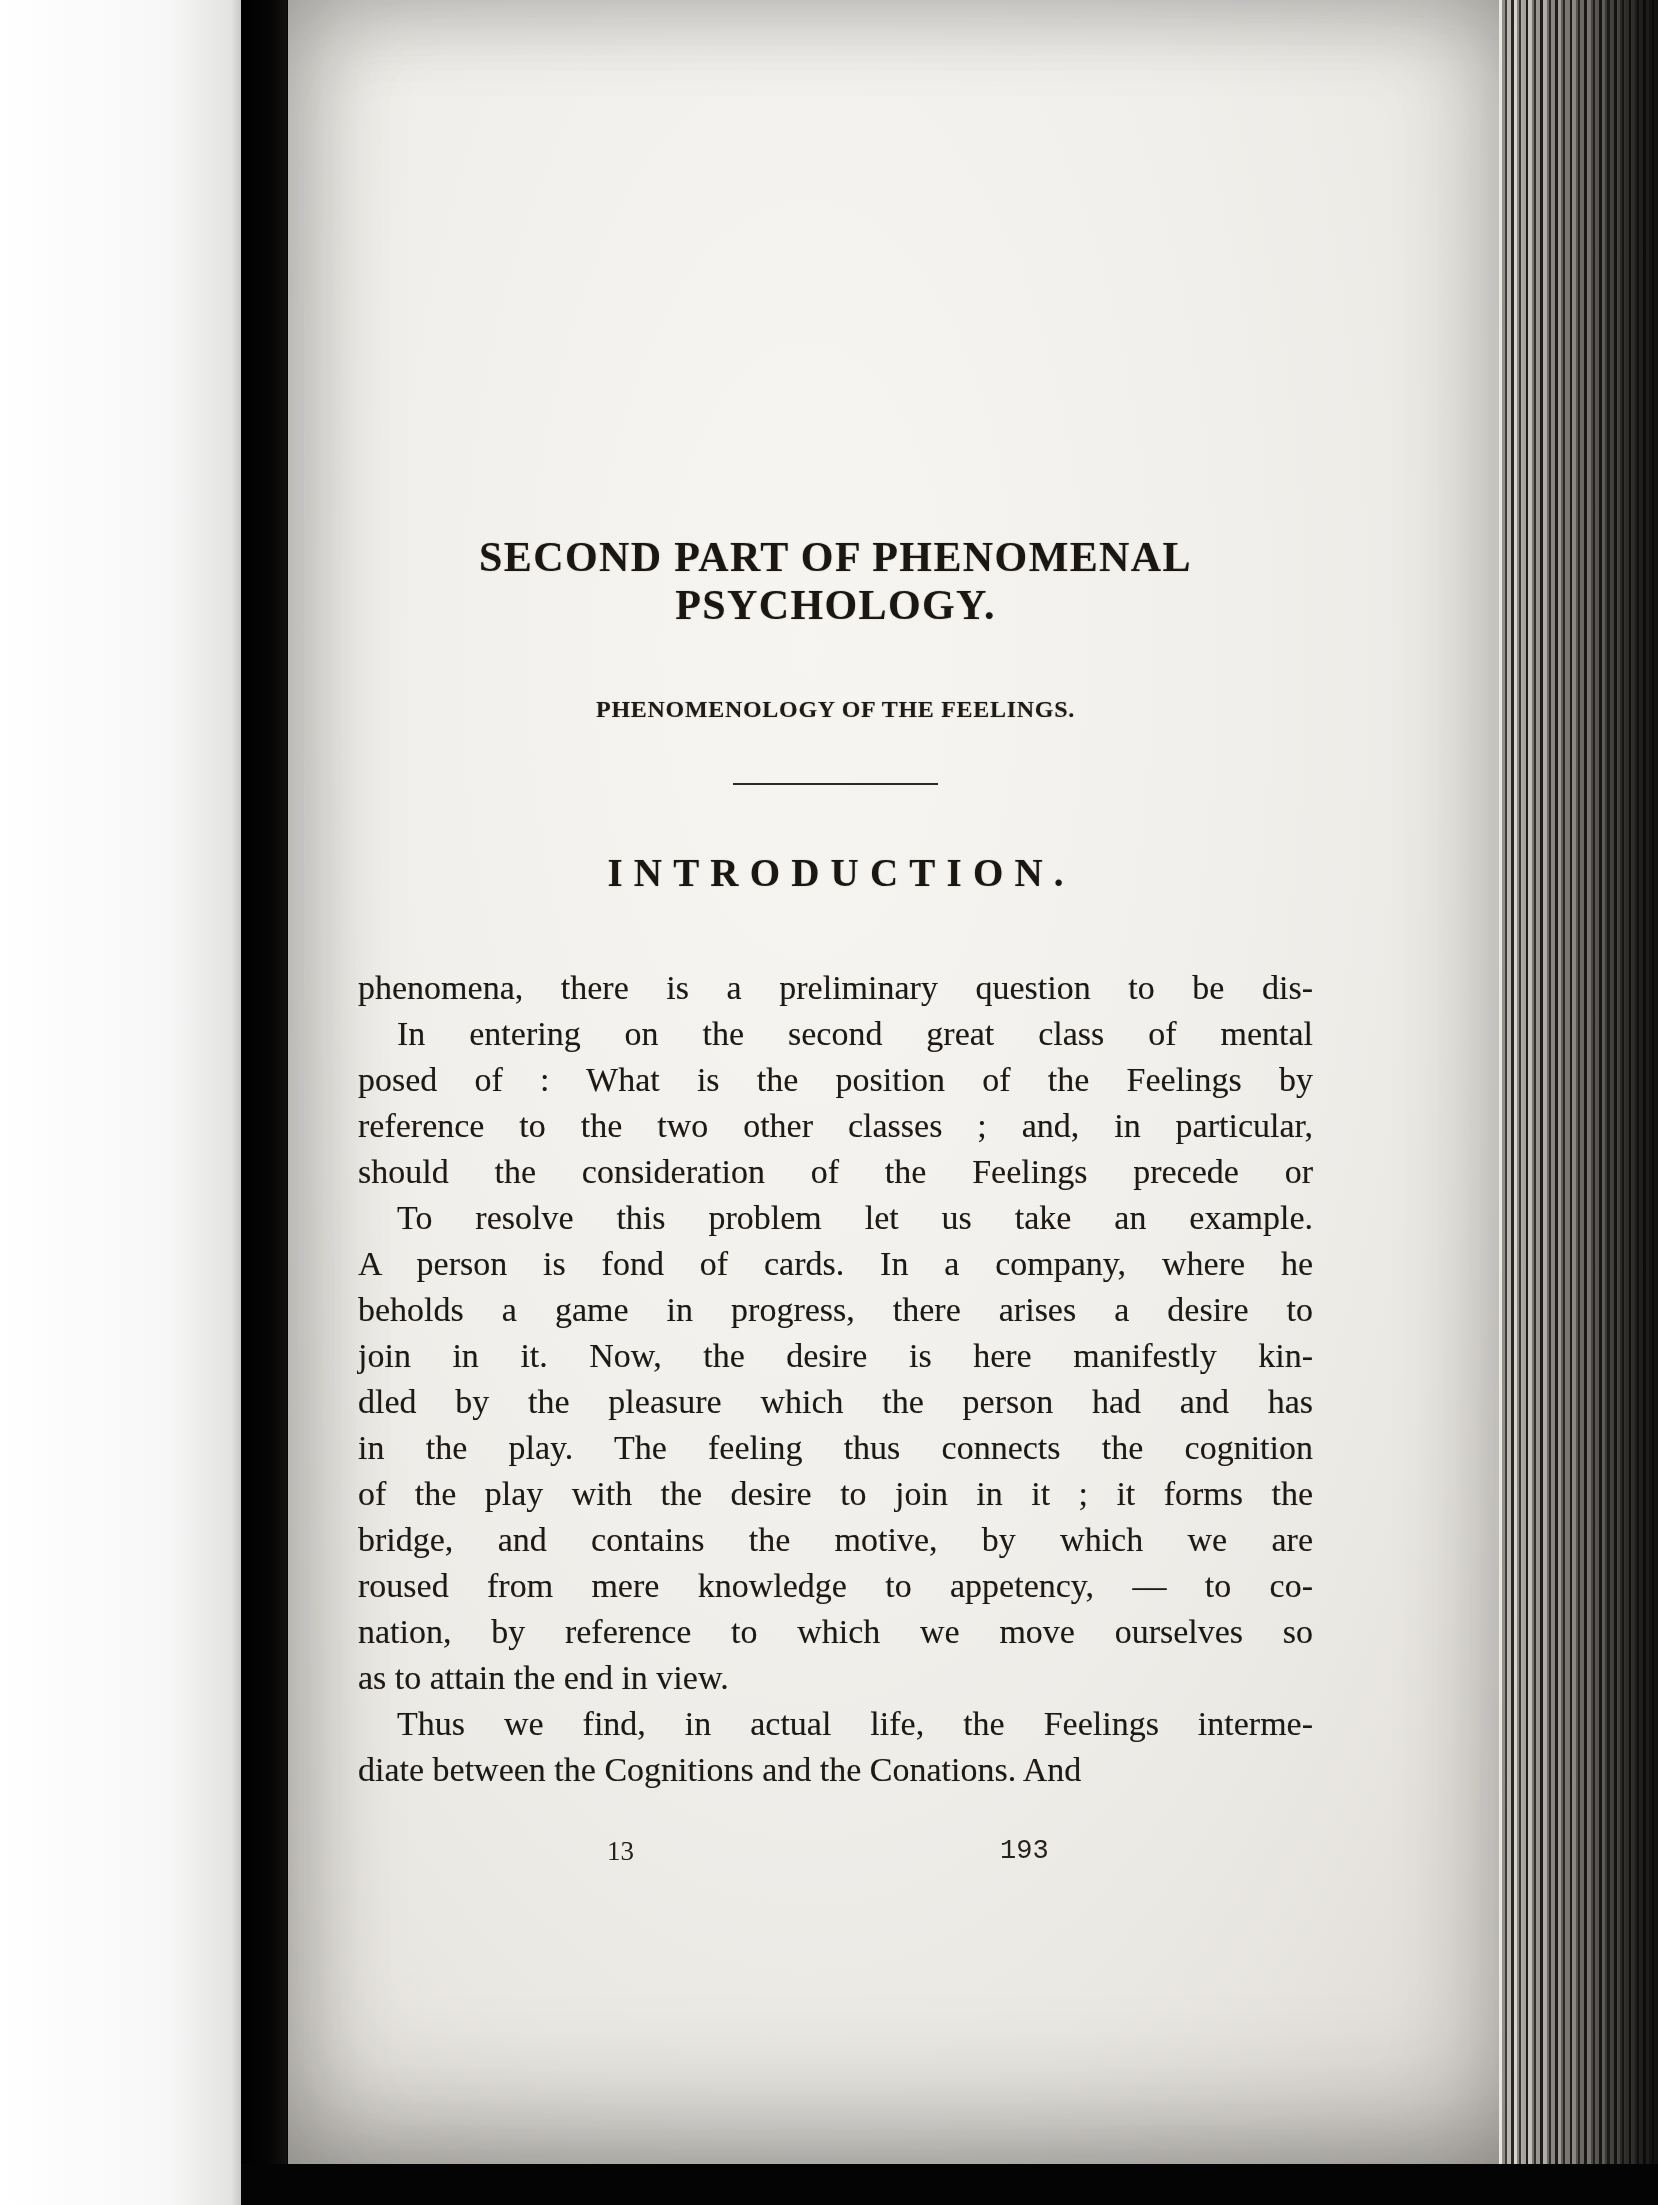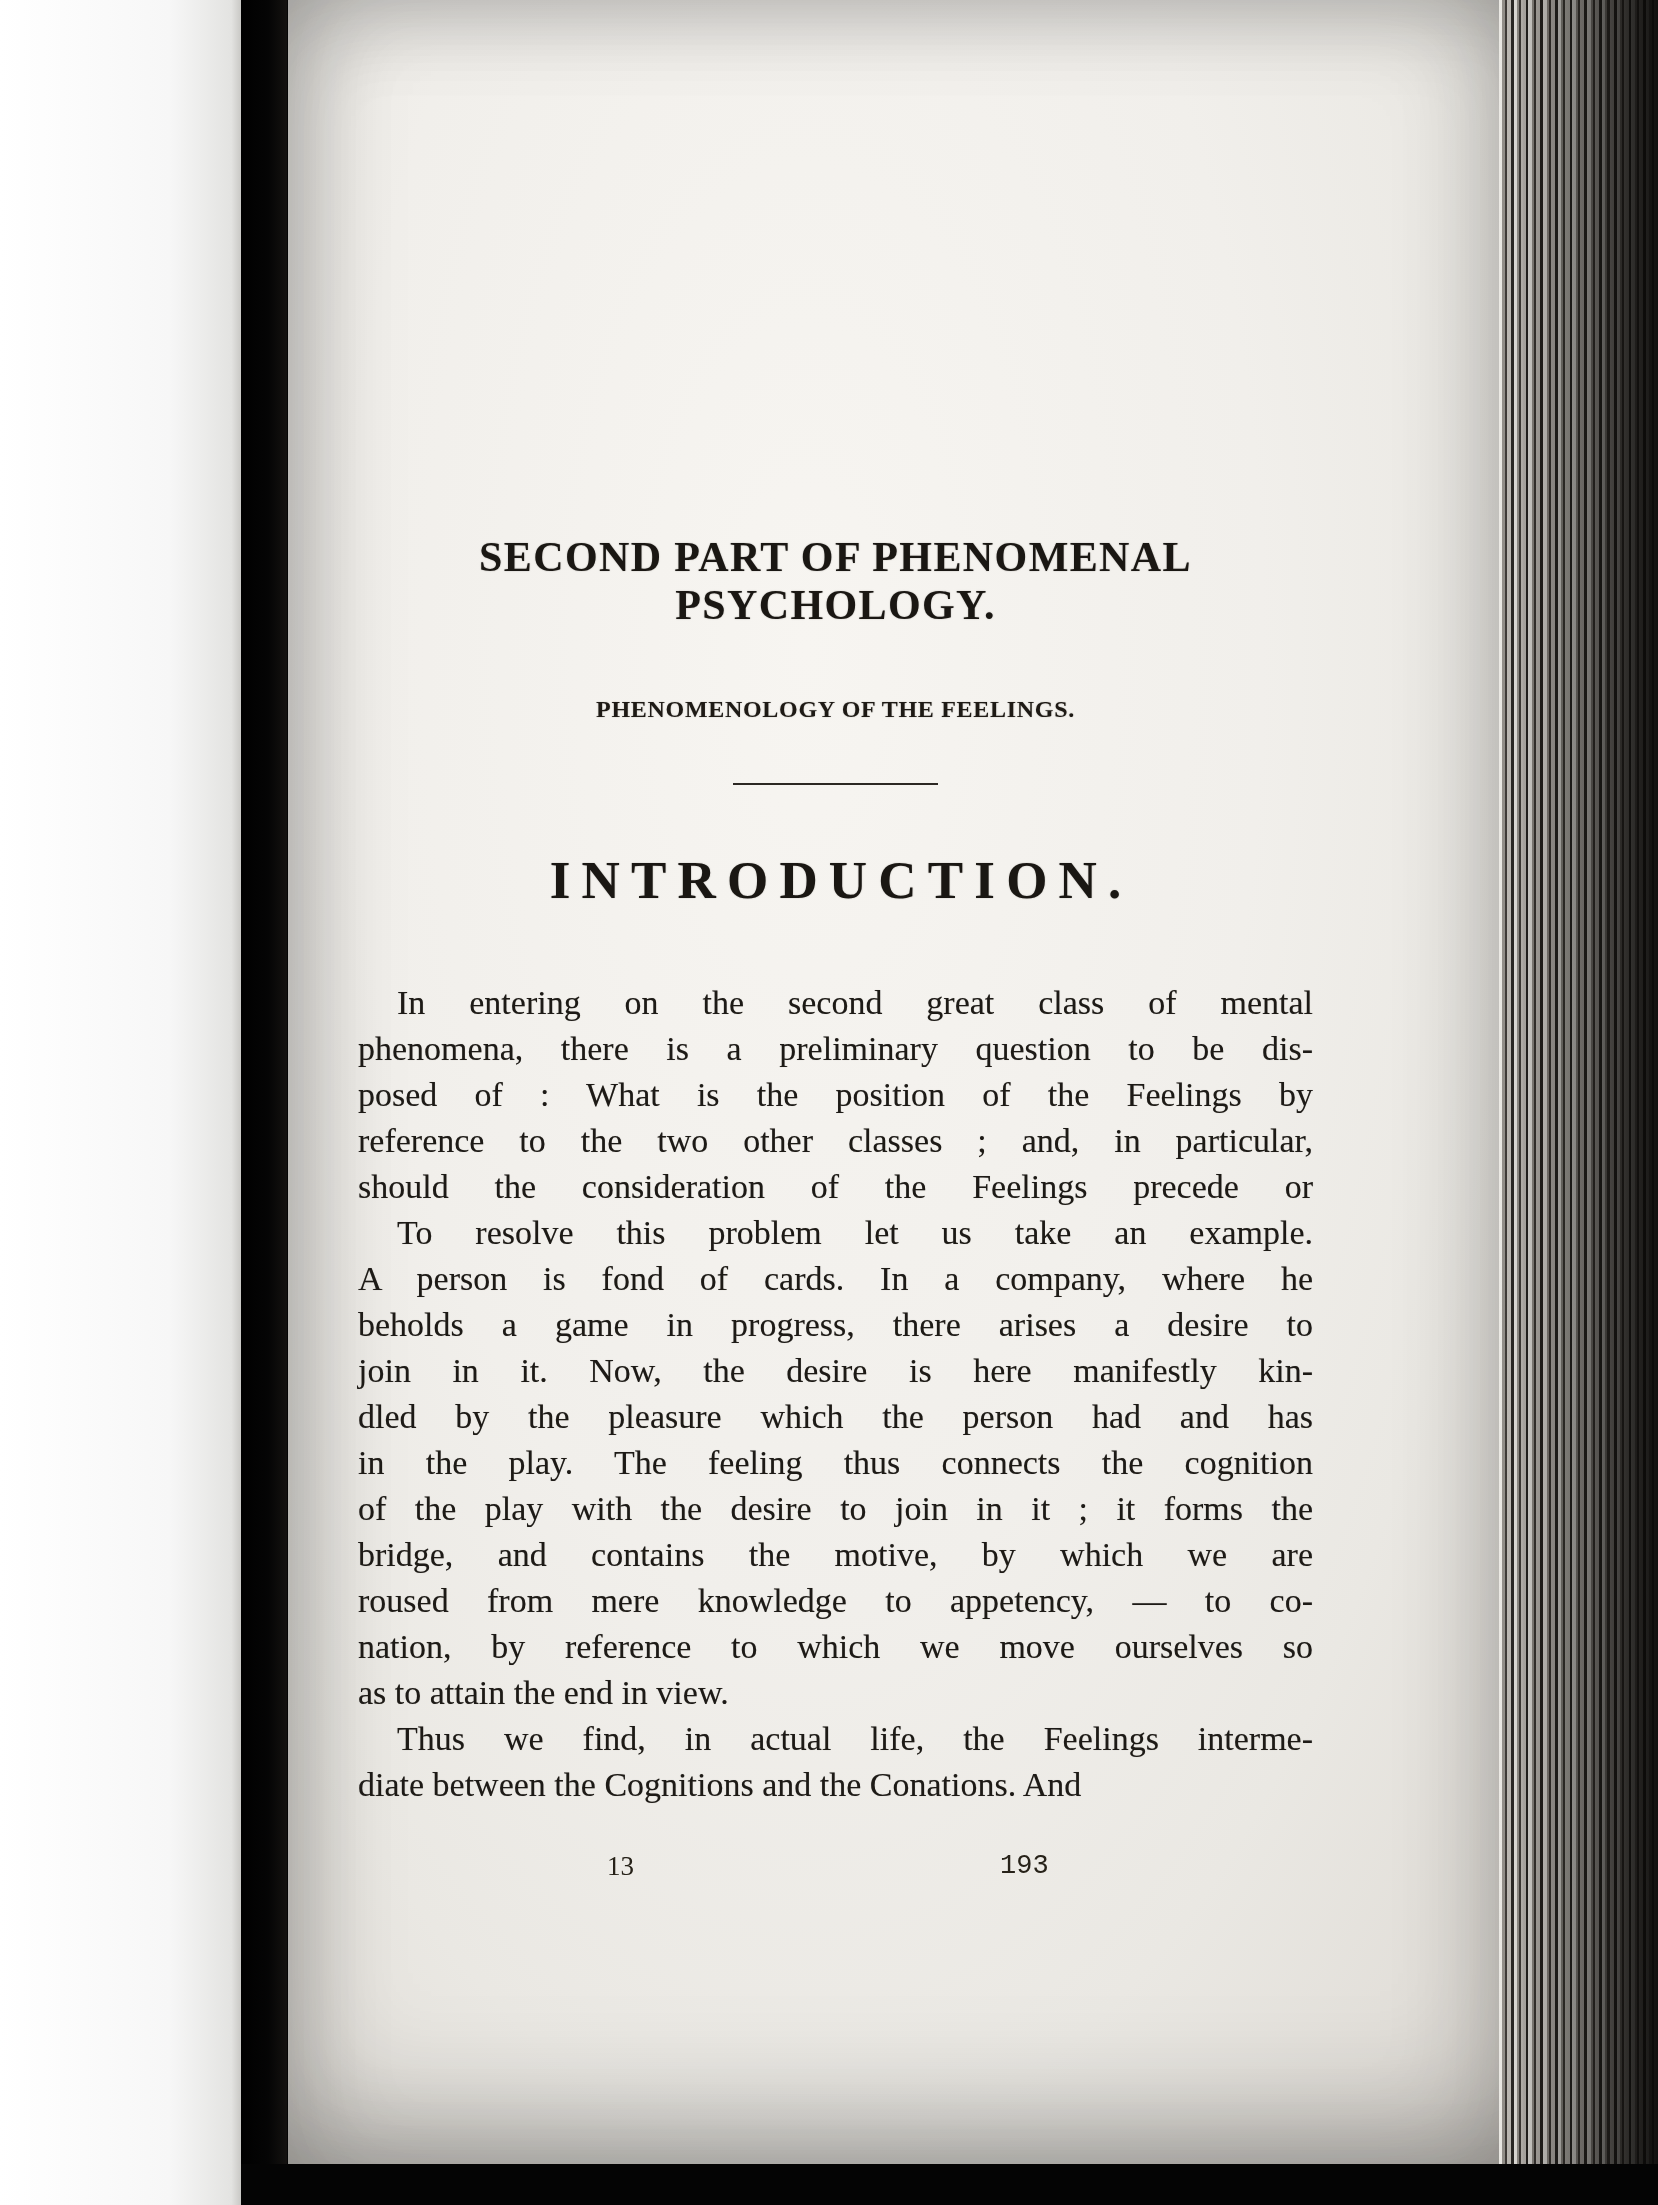--- a/index.html
+++ b/index.html
@@ -77,21 +77,21 @@
     text-shadow:0 0 1.4px rgba(30,25,20,0.3);
   }
 
   .divider {
     width:205px; height:0; border-top:2.8px solid #2c2823;
     margin:60px auto 0 auto;
   }
 
   .chapter-heading {
     margin:65px 0 0 0;
-    font-size:53px; font-weight:600;
+    font-size:39px; font-weight:600;
     letter-spacing:11.2px; text-indent:11.2px;
     text-align:center; color:#1a1713;
     text-shadow:0 0 1.4px rgba(30,25,20,0.3);
   }
 
   .body-text {
     margin-top:70px;
     font-size:34px; line-height:46px;
     color:#1d1a16;
     text-shadow:0 0 0.7px rgba(30,25,20,0.35);
@@ -124,22 +124,22 @@
       <h1 class="part-title">SECOND PART OF PHENOMENAL PSYCHOLOGY.</h1>
 
       <h2 class="section-title">PHENOMENOLOGY OF THE FEELINGS.</h2>
 
       <div class="divider"></div>
 
       <h3 class="chapter-heading">INTRODUCTION.</h3>
 
       <div class="body-text" id="body-text">
           <div class="paragraph">
+            <div class="line">phenomena, there is a preliminary question to be dis-</div>
             <div class="line indent">In entering on the second great class of mental</div>
-            <div class="line">phenomena, there is a preliminary question to be dis-</div>
             <div class="line">posed of : What is the position of the Feelings by</div>
             <div class="line">reference to the two other classes ; and, in particular,</div>
             <div class="line">should the consideration of the Feelings precede or</div>
           </div>
           <div class="paragraph">
             <div class="line indent">To resolve this problem let us take an example.</div>
             <div class="line">A person is fond of cards. In a company, where he</div>
             <div class="line">beholds a game in progress, there arises a desire to</div>
             <div class="line">join in it. Now, the desire is here manifestly kin-</div>
             <div class="line">dled by the pleasure which the person had and has</div>

